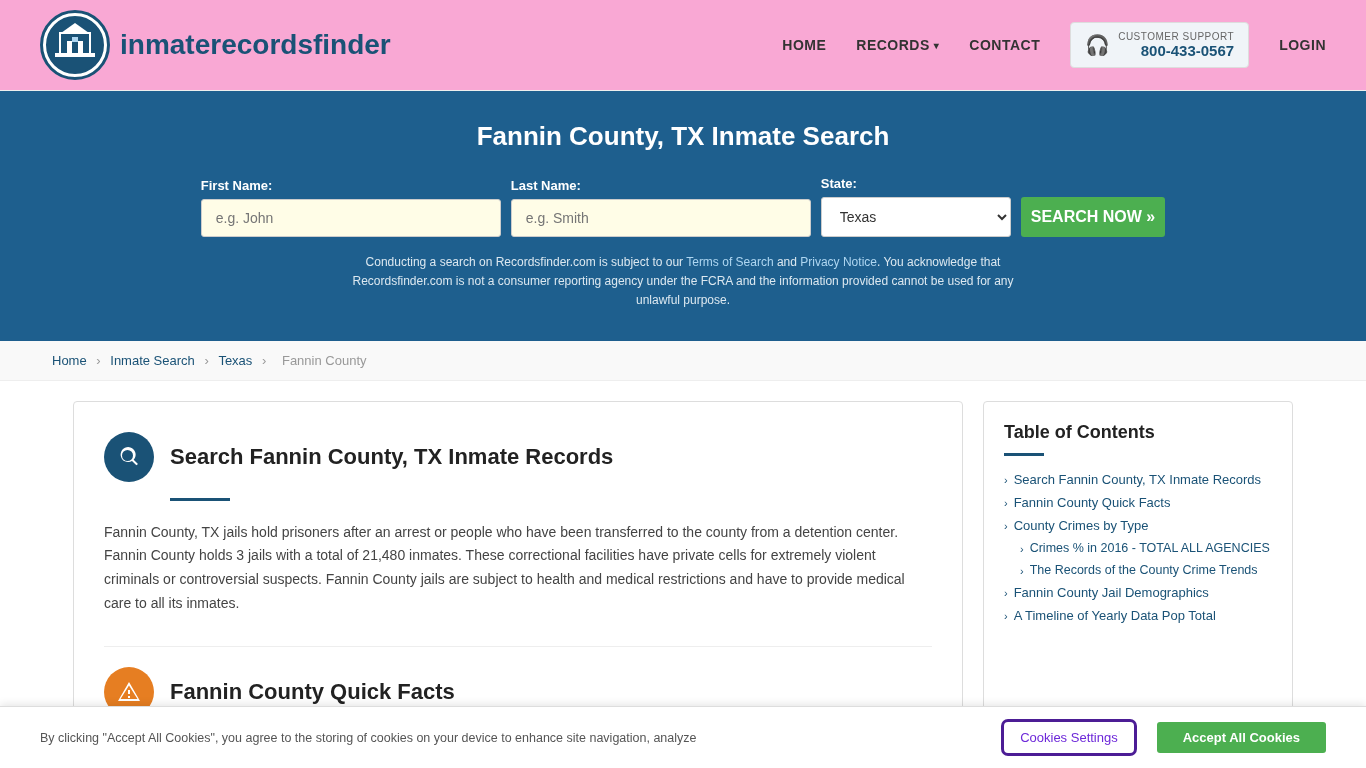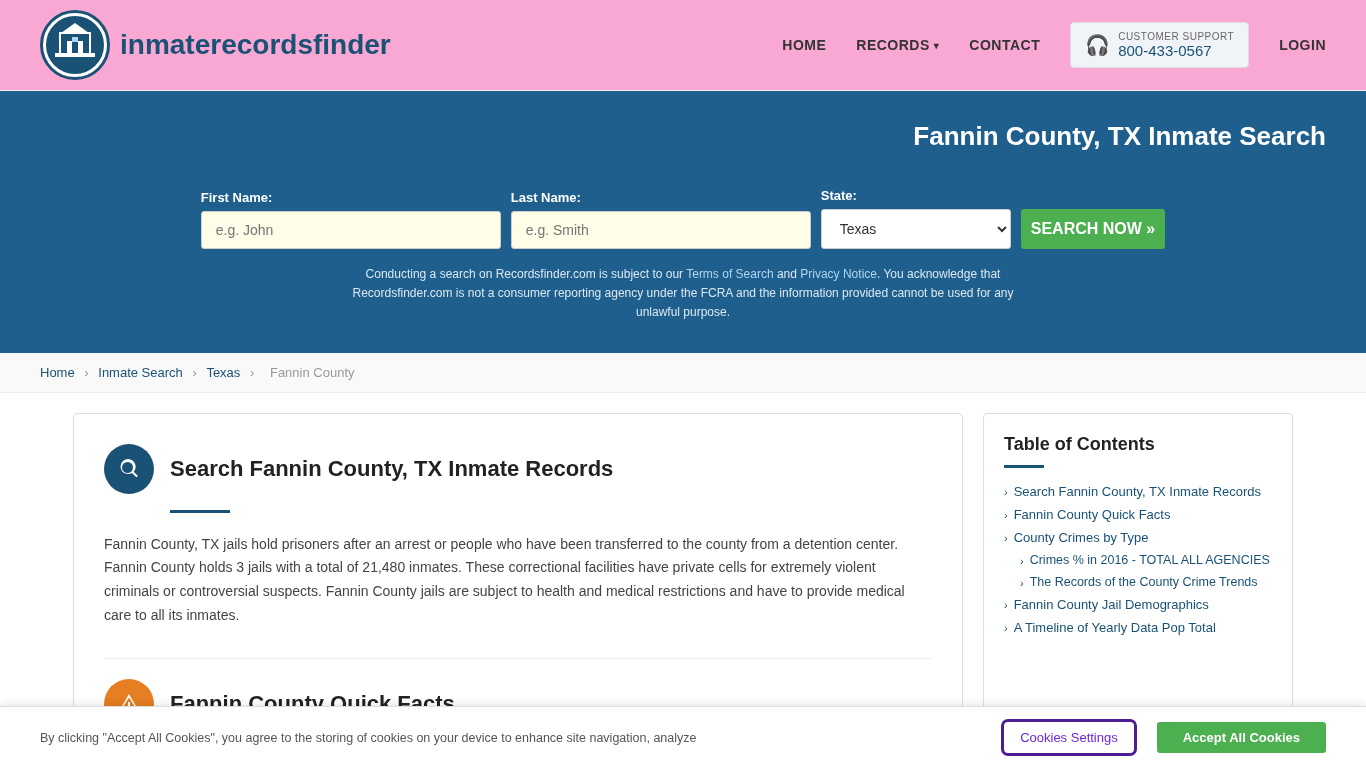--- a/index.html
+++ b/index.html
@@ -78,43 +78,43 @@
       flex-direction: column;
     }
     .support-label {
       font-size: 10px;
       color: #666;
       text-transform: uppercase;
       letter-spacing: 0.5px;
     }
     .support-number {
       font-size: 15px;
-      font-weight: 400;
+      font-weight: 700;
       color: #1a5276;
+      text-align: right;
     }
     .login-btn {
       font-size: 14px;
       font-weight: 700;
       color: #333;
       text-transform: uppercase;
       cursor: pointer;
     }
 
     
     .hero {
       background: #1e5f8e;
       padding: 30px 40px 30px;
       text-align: center;
     }
     .hero-title {
       color: #fff;
       font-size: 26px;
       font-weight: 700;
-      margin-bottom: 36px;
-      text-align: right;
+      margin-bottom: 24px;
     }
     .search-form {
       display: flex;
       align-items: flex-end;
       gap: 10px;
       justify-content: center;
       margin-bottom: 16px;
     }
     .form-group {
       display: flex;
@@ -164,21 +164,21 @@
       line-height: 1.6;
       max-width: 700px;
       margin: 0 auto;
     }
     .hero-disclaimer a {
       color: #aed6f1;
     }
 
     
     .breadcrumb {
-      padding: 12px 40px;
+      padding: 12px 52px;
       background: #f9f9f9;
       border-bottom: 1px solid #eee;
       font-size: 13px;
     }
     .breadcrumb a {
       color: #1a5276;
       text-decoration: none;
     }
     .breadcrumb span {
       color: #999;

